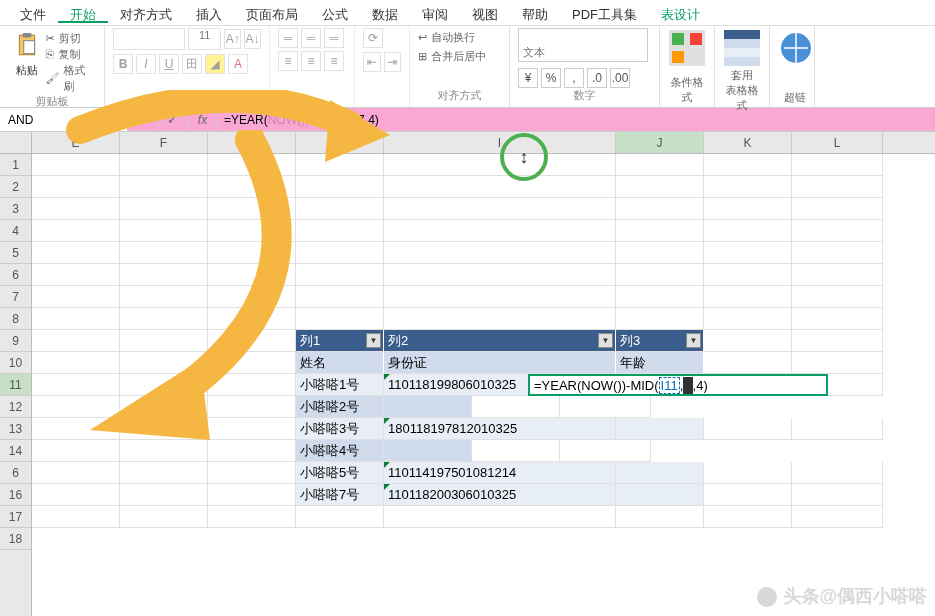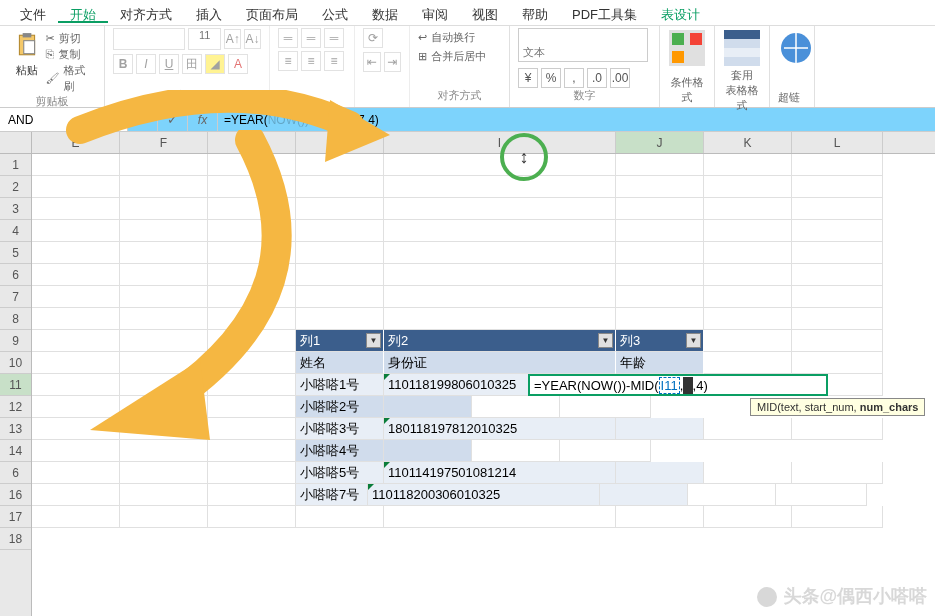--- a/index.html
+++ b/index.html
@@ -26,22 +26,22 @@
 .align-group{width:85px;opacity:.55}
 .align-grid{display:grid;grid-template-columns:repeat(3,20px);gap:3px;margin-bottom:4px}
 .merge-group{width:100px}
 .merge-item{display:flex;align-items:center;gap:4px;font-size:11px;color:#666;padding:2px 0}
 .num-group{width:150px}
 .num-select{border:1px solid #ccc;width:130px;height:22px;font-size:11px;padding:16px 4px;color:#777}
 .num-row{display:flex;gap:3px;margin-top:6px}
 .style-group{width:55px;text-align:center}
 .style-icon{width:36px;height:36px;margin:2px auto}
 .style-text{font-size:11px;color:#666}
-.link-group{width:45px;text-align:left}
-.formula-bar{display:flex;height:24px;border-bottom:1px solid #ccc;align-items:stretch;background:#7dd3fc}
+.link-group{width:45px;text-align:right}
+.formula-bar{display:flex;height:24px;border-bottom:1px solid #ccc;align-items:stretch;background:#f9a8d4}
 .name-box{width:128px;border-right:1px solid #ccc;padding:0 8px;display:flex;align-items:center;font-size:12px;background:#fff}
 .fb-btn{width:30px;border-right:1px solid #ccc;display:flex;align-items:center;justify-content:center;color:#666;font-size:13px}
 .fx-label{width:30px;display:flex;align-items:center;justify-content:center;font-style:italic;color:#666;border-right:1px solid #ccc}
 .formula-input{flex:1;padding:0 6px;display:flex;align-items:center;font-size:12px}
 .sheet-area{position:relative;height:calc(100% - 132px);overflow:hidden}
 .col-headers{display:flex;background:#e8e8e8;border-bottom:1px solid #bbb;height:22px;position:relative}
 .corner{width:32px;border-right:1px solid #bbb;background:#e8e8e8}
 .col-h{border-right:1px solid #ccc;text-align:center;color:#555;font-size:12px;line-height:22px}
 .col-h.sel{background:#c8e0c8}
 .grid-body{display:flex;height:calc(100% - 22px);overflow:hidden}
@@ -400,21 +400,21 @@
           <div class="cell tbl-band1" style="width:88px;position:relative">小嗒嗒5号</div>
           <div class="cell tbl-band1" style="width:232px;position:relative"><div class="tri"></div>110114197501081214</div>
           <div class="cell tbl-band1" style="width:88px;position:relative"></div>
           <div class="cell" style="width:88px;position:relative"></div>
           <div class="cell" style="width:91px;position:relative"></div>
         </div>
         <div class="cell-row">
           <div class="cell" style="width:88px;position:relative"></div>
           <div class="cell" style="width:88px;position:relative"></div>
           <div class="cell" style="width:88px;position:relative"></div>
-          <div class="cell tbl-band1" style="width:72px;position:relative">小嗒嗒7号</div>
+          <div class="cell tbl-band1" style="width:88px;position:relative">小嗒嗒7号</div>
           <div class="cell tbl-band1" style="width:232px;position:relative"><div class="tri"></div>110118200306010325</div>
           <div class="cell tbl-band1" style="width:88px;position:relative"></div>
           <div class="cell" style="width:88px;position:relative"></div>
           <div class="cell" style="width:91px;position:relative"></div>
         </div>
         <div class="cell-row">
           <div class="cell" style="width:88px;position:relative"></div>
           <div class="cell" style="width:88px;position:relative"></div>
           <div class="cell" style="width:88px;position:relative"></div>
           <div class="cell" style="width:88px;position:relative"></div>
@@ -422,21 +422,20 @@
           <div class="cell" style="width:88px;position:relative"></div>
           <div class="cell" style="width:88px;position:relative"></div>
           <div class="cell" style="width:91px;position:relative"></div>
         </div>
       </div>
   </div>
 
   <div class="active-cell" style="top:242px;left:528px;width:300px;height:22px;padding:0 4px;line-height:20px;font-size:13px">
     =YEAR(NOW())-MID(<span style="border:1px dashed #0070c0;padding:0 1px;color:#0070c0">I11</span>,<span style="border:1px solid #333;background:#333;color:#333">7</span>,4)
   </div>
-  <div class="tooltip" style="top:266px;left:750px">MID(text, start_num, <b>num_chars</b></div>
 </div>
 
 <svg class="arrow-overlay arrow1" viewBox="0 0 340 90">
   <path d="M20 40 Q 170 -20 290 35" stroke="#f5b742" stroke-width="28" fill="none" stroke-linecap="round"></path>
   <path d="M270 10 L330 45 L265 72 Z" fill="#f5b742"></path>
 </svg>
 <svg class="arrow-overlay arrow2" viewBox="0 0 270 320">
   <path d="M180 10 Q 260 160 100 270" stroke="#f5b742" stroke-width="30" fill="none" stroke-linecap="round"></path>
   <path d="M130 230 L20 300 L140 310 Z" fill="#f5b742"></path>
 </svg>

